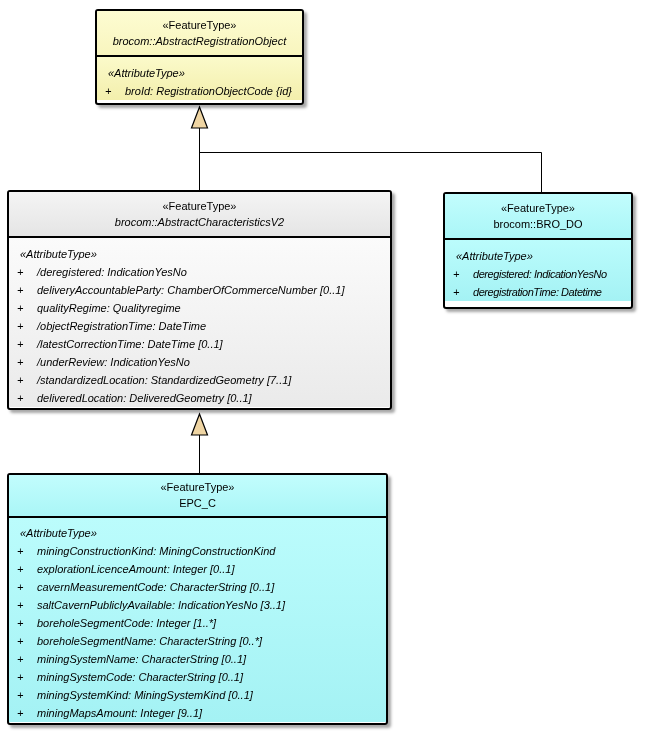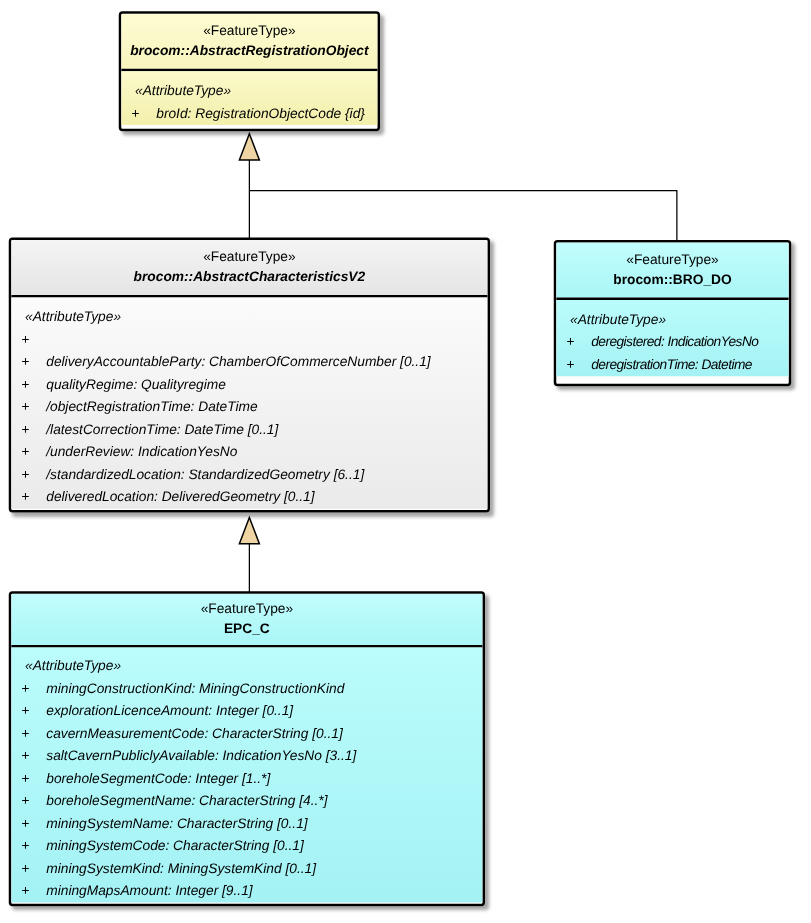--- a/index.html
+++ b/index.html
@@ -14,21 +14,21 @@
     position:absolute;z-index:2;box-sizing:border-box;
     border:2px solid #000;border-radius:3px;
     box-shadow:3px 3px 3px rgba(0,0,0,0.35);
     font-size:11px;line-height:18px;white-space:nowrap;overflow:hidden;
   }
   .uml-class .hdr{
     box-sizing:border-box;border-bottom:2px solid #000;
     display:flex;flex-direction:column;justify-content:center;align-items:center;
     text-align:center;gap:3px;line-height:13px;
   }
-  .uml-class .cname{font-weight:bold;}
+  .uml-class .cname{font-weight:normal;}
   .uml-class.abstract .cname{font-style:italic;}
   .uml-class .attrs{padding:7px 6px 0 6px;font-style:italic;}
   .uml-class .alabel{padding-left:5px;}
   .arow{display:flex;}
   .arow .vis{width:22px;flex:0 0 22px;padding-left:2px;box-sizing:border-box;}
   .tight .atext{letter-spacing:-0.45px;}
 
   
   .fill-yellow .hdr{background:linear-gradient(180deg,#FDFCD2 0%,#F8F5BE 100%);}
   .fill-yellow .attrs{background:linear-gradient(180deg,#FBFACA 0%,#F3EFAC 100%);}
@@ -77,20 +77,21 @@
 
   <div id="box-characteristics" class="uml-class abstract fill-gray">
     <div class="hdr">
       <div class="stereo">«FeatureType»</div>
       <div class="cname">brocom::AbstractCharacteristicsV2</div>
     </div>
     <div class="attrs">
       <div class="alabel">«AttributeType»</div>
       <div class="arow">
         <span class="vis">+</span>
+        <span class="atext">/deregistered: IndicationYesNo</span>
       </div>
       <div class="arow">
         <span class="vis">+</span>
         <span class="atext">deliveryAccountableParty: ChamberOfCommerceNumber [0..1]</span>
       </div>
       <div class="arow">
         <span class="vis">+</span>
         <span class="atext">qualityRegime: Qualityregime</span>
       </div>
       <div class="arow">
@@ -100,21 +101,21 @@
       <div class="arow">
         <span class="vis">+</span>
         <span class="atext">/latestCorrectionTime: DateTime [0..1]</span>
       </div>
       <div class="arow">
         <span class="vis">+</span>
         <span class="atext">/underReview: IndicationYesNo</span>
       </div>
       <div class="arow">
         <span class="vis">+</span>
-        <span class="atext">/standardizedLocation: StandardizedGeometry [6..1]</span>
+        <span class="atext">/standardizedLocation: StandardizedGeometry [7..1]</span>
       </div>
       <div class="arow">
         <span class="vis">+</span>
         <span class="atext">deliveredLocation: DeliveredGeometry [0..1]</span>
       </div>
     </div>
   </div>
 
   <div id="box-brodo" class="uml-class fill-cyan tight">
     <div class="hdr">
@@ -156,21 +157,21 @@
       <div class="arow">
         <span class="vis">+</span>
         <span class="atext">saltCavernPubliclyAvailable: IndicationYesNo [3..1]</span>
       </div>
       <div class="arow">
         <span class="vis">+</span>
         <span class="atext">boreholeSegmentCode: Integer [1..*]</span>
       </div>
       <div class="arow">
         <span class="vis">+</span>
-        <span class="atext">boreholeSegmentName: CharacterString [4..*]</span>
+        <span class="atext">boreholeSegmentName: CharacterString [0..*]</span>
       </div>
       <div class="arow">
         <span class="vis">+</span>
         <span class="atext">miningSystemName: CharacterString [0..1]</span>
       </div>
       <div class="arow">
         <span class="vis">+</span>
         <span class="atext">miningSystemCode: CharacterString [0..1]</span>
       </div>
       <div class="arow">

